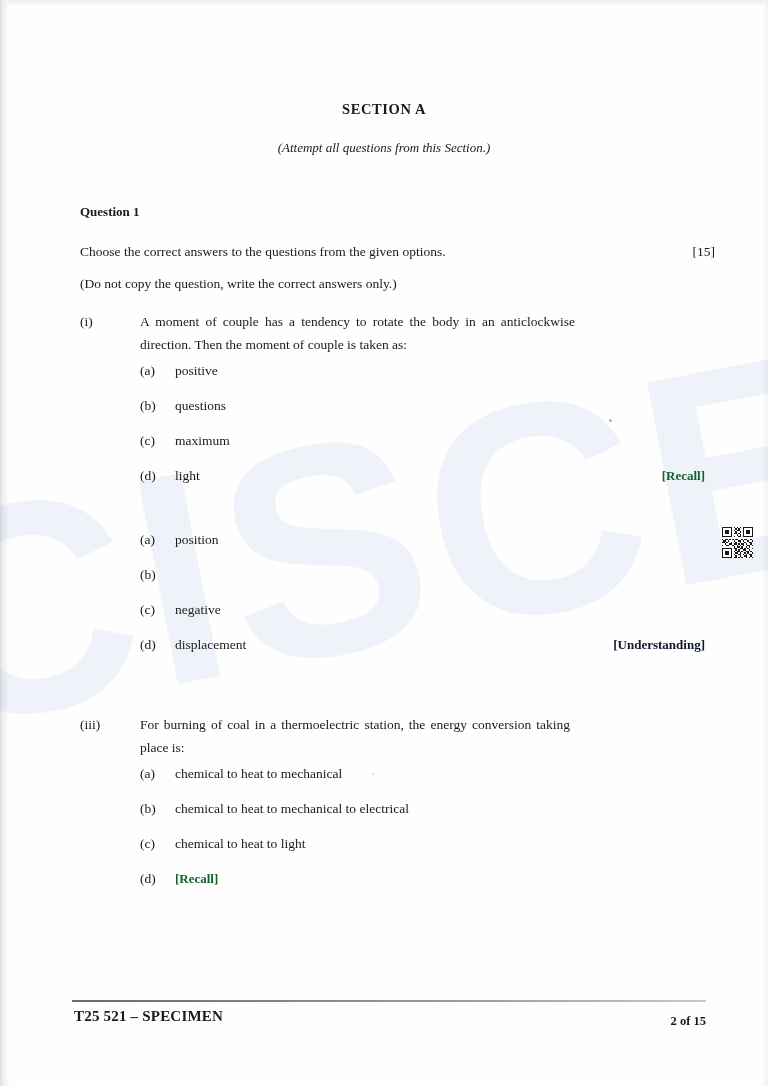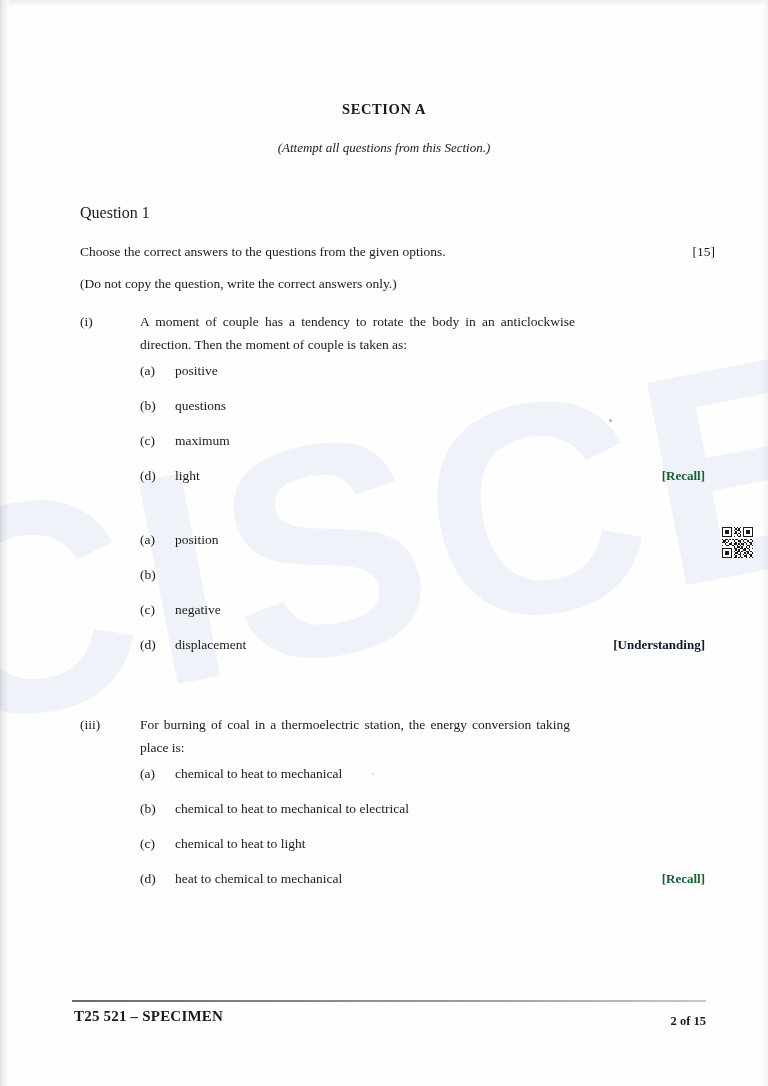--- a/index.html
+++ b/index.html
@@ -86,22 +86,22 @@
     text-align: center;
     font-style: italic;
     font-size: 13px;
   }
 
   
   .q-label {
     position: absolute;
     left: 80px;
     top: 204px;
-    font-weight: normal;
-    font-size: 16px;
+    font-weight: bold;
+    font-size: 13px;
   }
   .q-intro {
     position: absolute;
     left: 80px;
     top: 244px;
     font-size: 13.5px;
   }
   .q-marks {
     position: absolute;
     left: 655px;
@@ -300,21 +300,20 @@
         <div class="opt-row">
           <div class="opt-key">(b)</div>
           <div class="opt-text">chemical to heat to mechanical to electrical</div>
         </div>
         <div class="opt-row">
           <div class="opt-key">(c)</div>
           <div class="opt-text">chemical to heat to light</div>
         </div>
         <div class="opt-row">
           <div class="opt-key">(d)</div>
-          <div class="opt-text">heat to chemical to mechanical</div>
           <div class="skill" style="color: rgb(20, 96, 47);">[Recall]</div>
         </div>
       </div>
     </div>
 
     <svg class="qr" viewBox="0 0 21 21" shape-rendering="crispEdges">
       <rect width="21" height="21" fill="#ffffff"></rect>
       <g fill="#1a1a1a">
         <rect x="0" y="0" width="7" height="1"></rect>
           <rect x="0" y="6" width="7" height="1"></rect>

